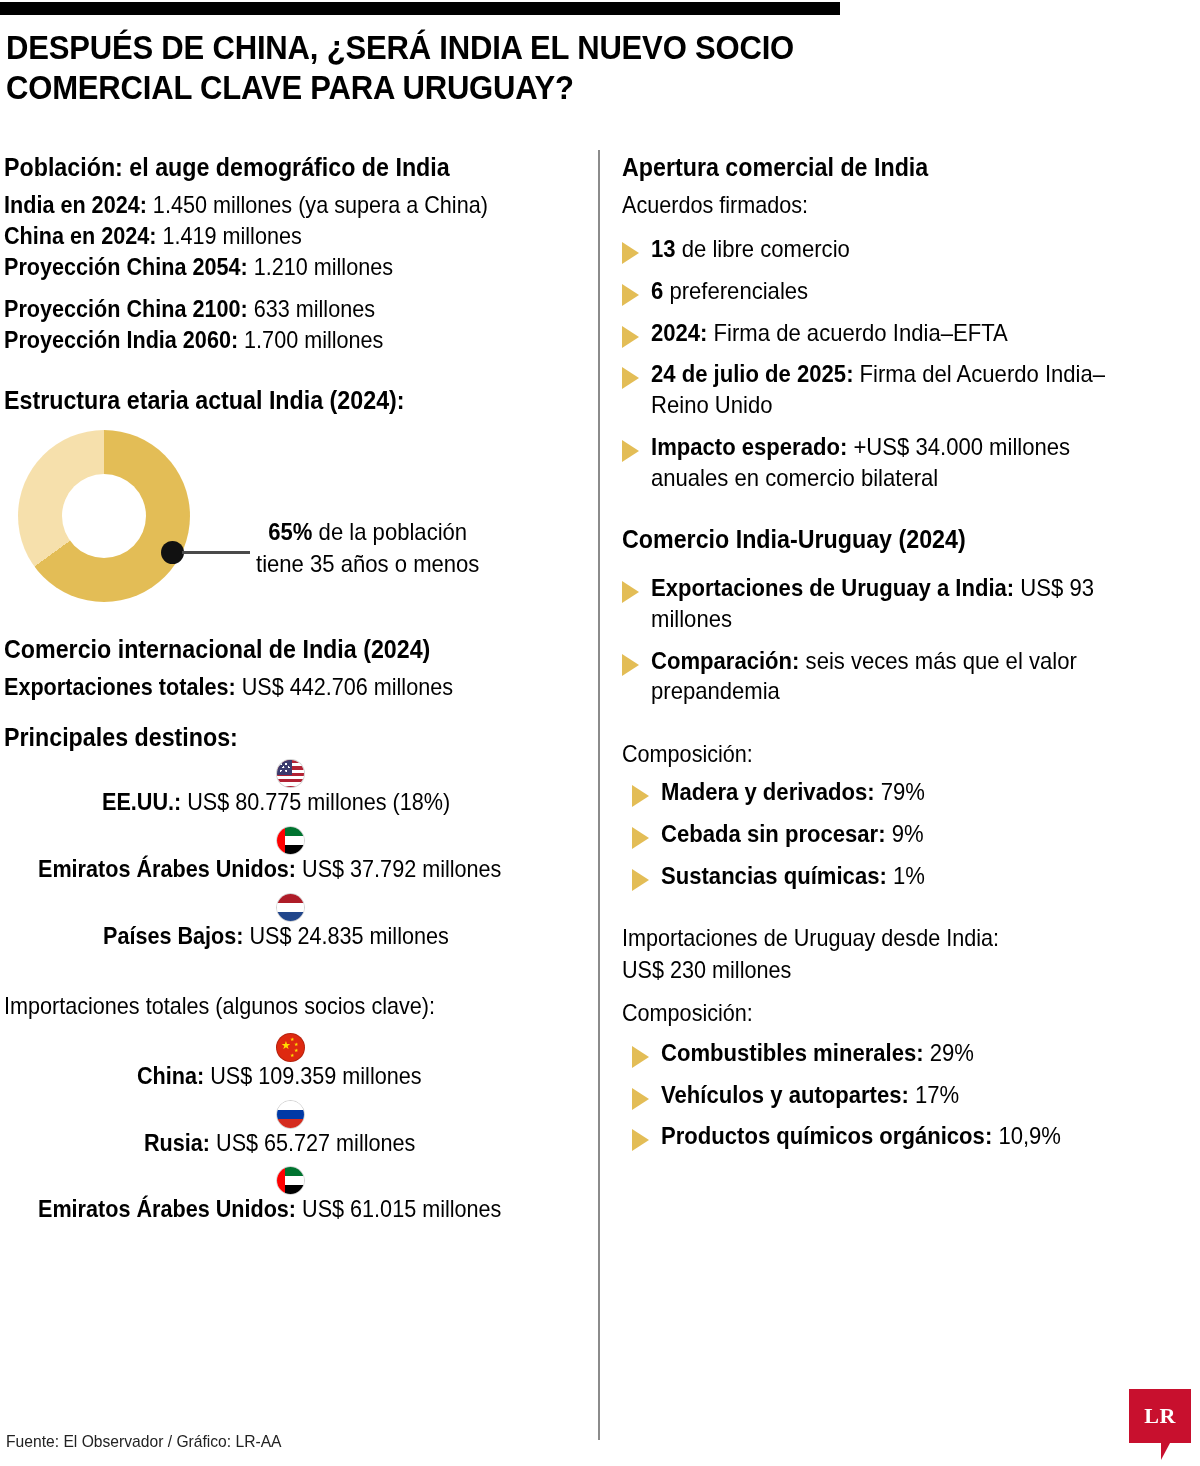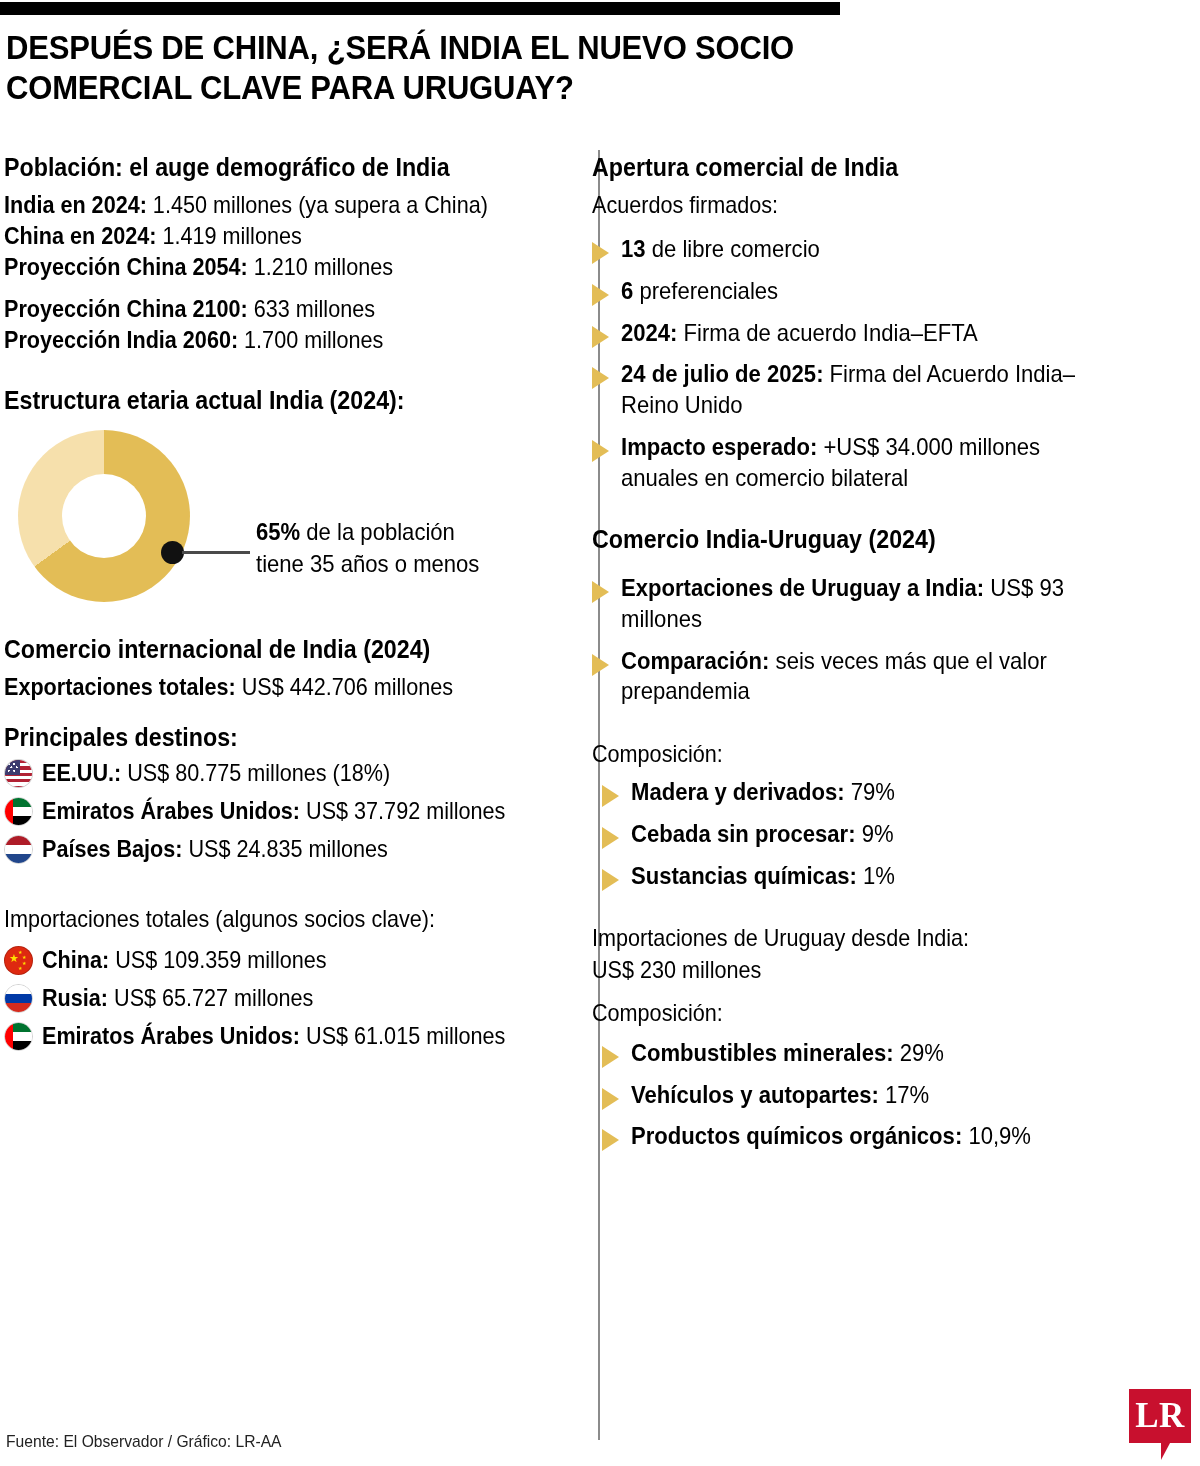--- a/index.html
+++ b/index.html
@@ -29,21 +29,21 @@
   }
 
   
   .divider {
     position: absolute; left: 598px; top: 150px;
     width: 2px; height: 1290px; background: #8b8b8b;
   }
 
   
   .col-left  { position: absolute; left: 4px;   top: 152px; width: 582px; }
-  .col-right { position: absolute; left: 592px; top: 152px; width: 574px; }
+  .col-right { position: absolute; left: 622px; top: 152px; width: 574px; }
 
   
   .sec-head {
     font-family: "Liberation Sans Narrow", "Liberation Sans", sans-serif;
     font-weight: bold; font-size: 25px; line-height: 1.24;
     transform: scaleX(0.93); transform-origin: left top;
     margin-bottom: 6px;
   }
   .line {
     font-family: "Liberation Sans Narrow", "Liberation Sans", sans-serif;
@@ -71,21 +71,21 @@
   }
   .bul .txt {
     font-family: "Liberation Sans Narrow", "Liberation Sans", sans-serif;
     font-size: 24px; line-height: 1.28; font-weight: 300;
     transform: scaleX(0.92); transform-origin: left top;
   }
   .bul .txt b { font-weight: bold; }
   .bul.indent .tri { margin-left: 10px; }
 
   
-  .donut-wrap { position: relative; height: 180px; margin: 14px 0 4px 0; }
+  .donut-wrap { position: relative; height: 180px; margin: 14px 0 4px 0; text-align: center; }
   .donut {
     position: absolute; left: 14px; top: 0;
     width: 172px; height: 172px; border-radius: 50%;
   }
   .donut .hole {
     position: absolute; left: 44px; top: 44px;
     width: 84px; height: 84px; border-radius: 50%; background: #fff;
   }
   .leader-dot {
     position: absolute; left: 157px; top: 111px;
@@ -97,21 +97,21 @@
   }
   .donut-label {
     position: absolute; left: 252px; top: 86px;
     font-family: "Liberation Sans Narrow", "Liberation Sans", sans-serif;
     font-size: 24px; line-height: 1.34; font-weight: 300;
     transform: scaleX(0.92); transform-origin: left top;
   }
   .donut-label b { font-weight: bold; }
 
   
-  .flag-row { display: flex; align-items: center; margin-bottom: 9px; }
+  .flag-row { display: flex; align-items: center; margin-bottom: 9px; flex-direction: column; }
   .flag {
     flex: 0 0 auto;
     width: 29px; height: 29px; border-radius: 50%;
     overflow: hidden; position: relative; margin-right: 9px;
     border: 1px solid rgba(0,0,0,.18);
   }
   .flag-row .ftxt {
     font-family: "Liberation Sans Narrow", "Liberation Sans", sans-serif;
     font-size: 24px; line-height: 1.2; font-weight: 300;
     transform: scaleX(0.90); transform-origin: left center;
@@ -191,21 +191,21 @@
     position: absolute; left: 32px; top: 54px;
     width: 0; height: 0;
     border-left: 9px solid #C8102E;
     border-right: 9px solid transparent;
     border-bottom: 17px solid transparent;
   }
   .lr-logo .lr {
     position: absolute; left: 0; top: 0; width: 62px; height: 54px;
     display: flex; align-items: center; justify-content: center;
     color: #fff; font-family: "Liberation Serif", serif;
-    font-weight: bold; font-size: 35px; letter-spacing: 0.5px;
+    font-weight: bold; font-size: 22px; letter-spacing: 0.5px;
   }
 </style>
 </head>
 <body>
 
 <div class="page">
 
   <div class="top-bar"></div>
 
   <h1 class="headline">DESPUÉS DE CHINA, ¿SERÁ INDIA EL NUEVO SOCIO COMERCIAL CLAVE PARA URUGUAY?</h1>

